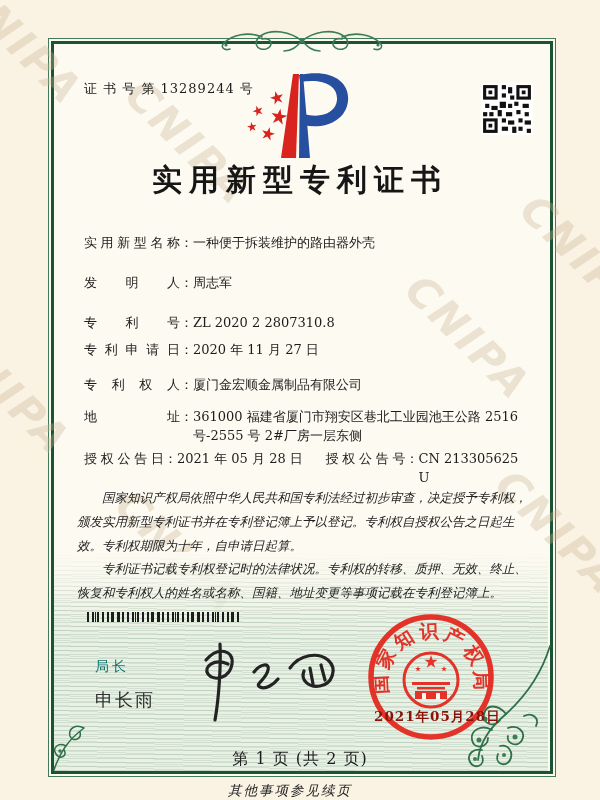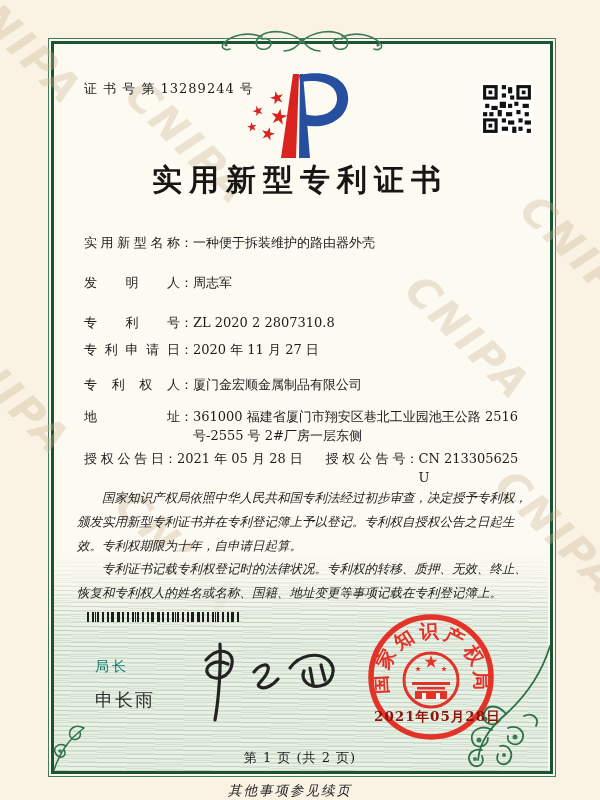--- a/index.html
+++ b/index.html
@@ -64,21 +64,21 @@
   .sig-title{left:95px;top:658px;font-size:14px;letter-spacing:3px;color:#0f766e;
     font-family:"DejaVu Sans","Liberation Sans",sans-serif;}
   .sig-name{left:95px;top:688px;font-size:18px;letter-spacing:2px;color:#2e2e2e;
     font-family:"DejaVu Sans","Liberation Sans",sans-serif;}
   .sig-script{left:178px;top:638px;width:170px;height:90px;}
   .seal{left:352px;top:598px;width:158px;height:158px;z-index:3;}
   .seal-date{
     left:374px;top:708px;font-size:13.5px;font-weight:700;color:#8c1209;
     letter-spacing:1px;z-index:4;
   }
-  .page-no{left:0;top:749px;width:600px;text-align:center;font-size:13px;letter-spacing:1px;}
+  .page-no{left:0;top:749px;width:600px;text-align:center;font-size:16px;letter-spacing:1px;}
   .footer-note{
     left:0;top:782px;width:580px;text-align:center;font-size:13.5px;
     font-style:italic;color:#222;letter-spacing:2px;
   }
   .ornament-top{left:212px;top:27px;width:180px;height:30px;z-index:3;}
   .flourish-br{left:462px;top:642px;width:92px;height:130px;z-index:3;}
   .flourish-bl{left:50px;top:712px;width:42px;height:60px;z-index:3;}
 </style>
 </head>
 <body>

